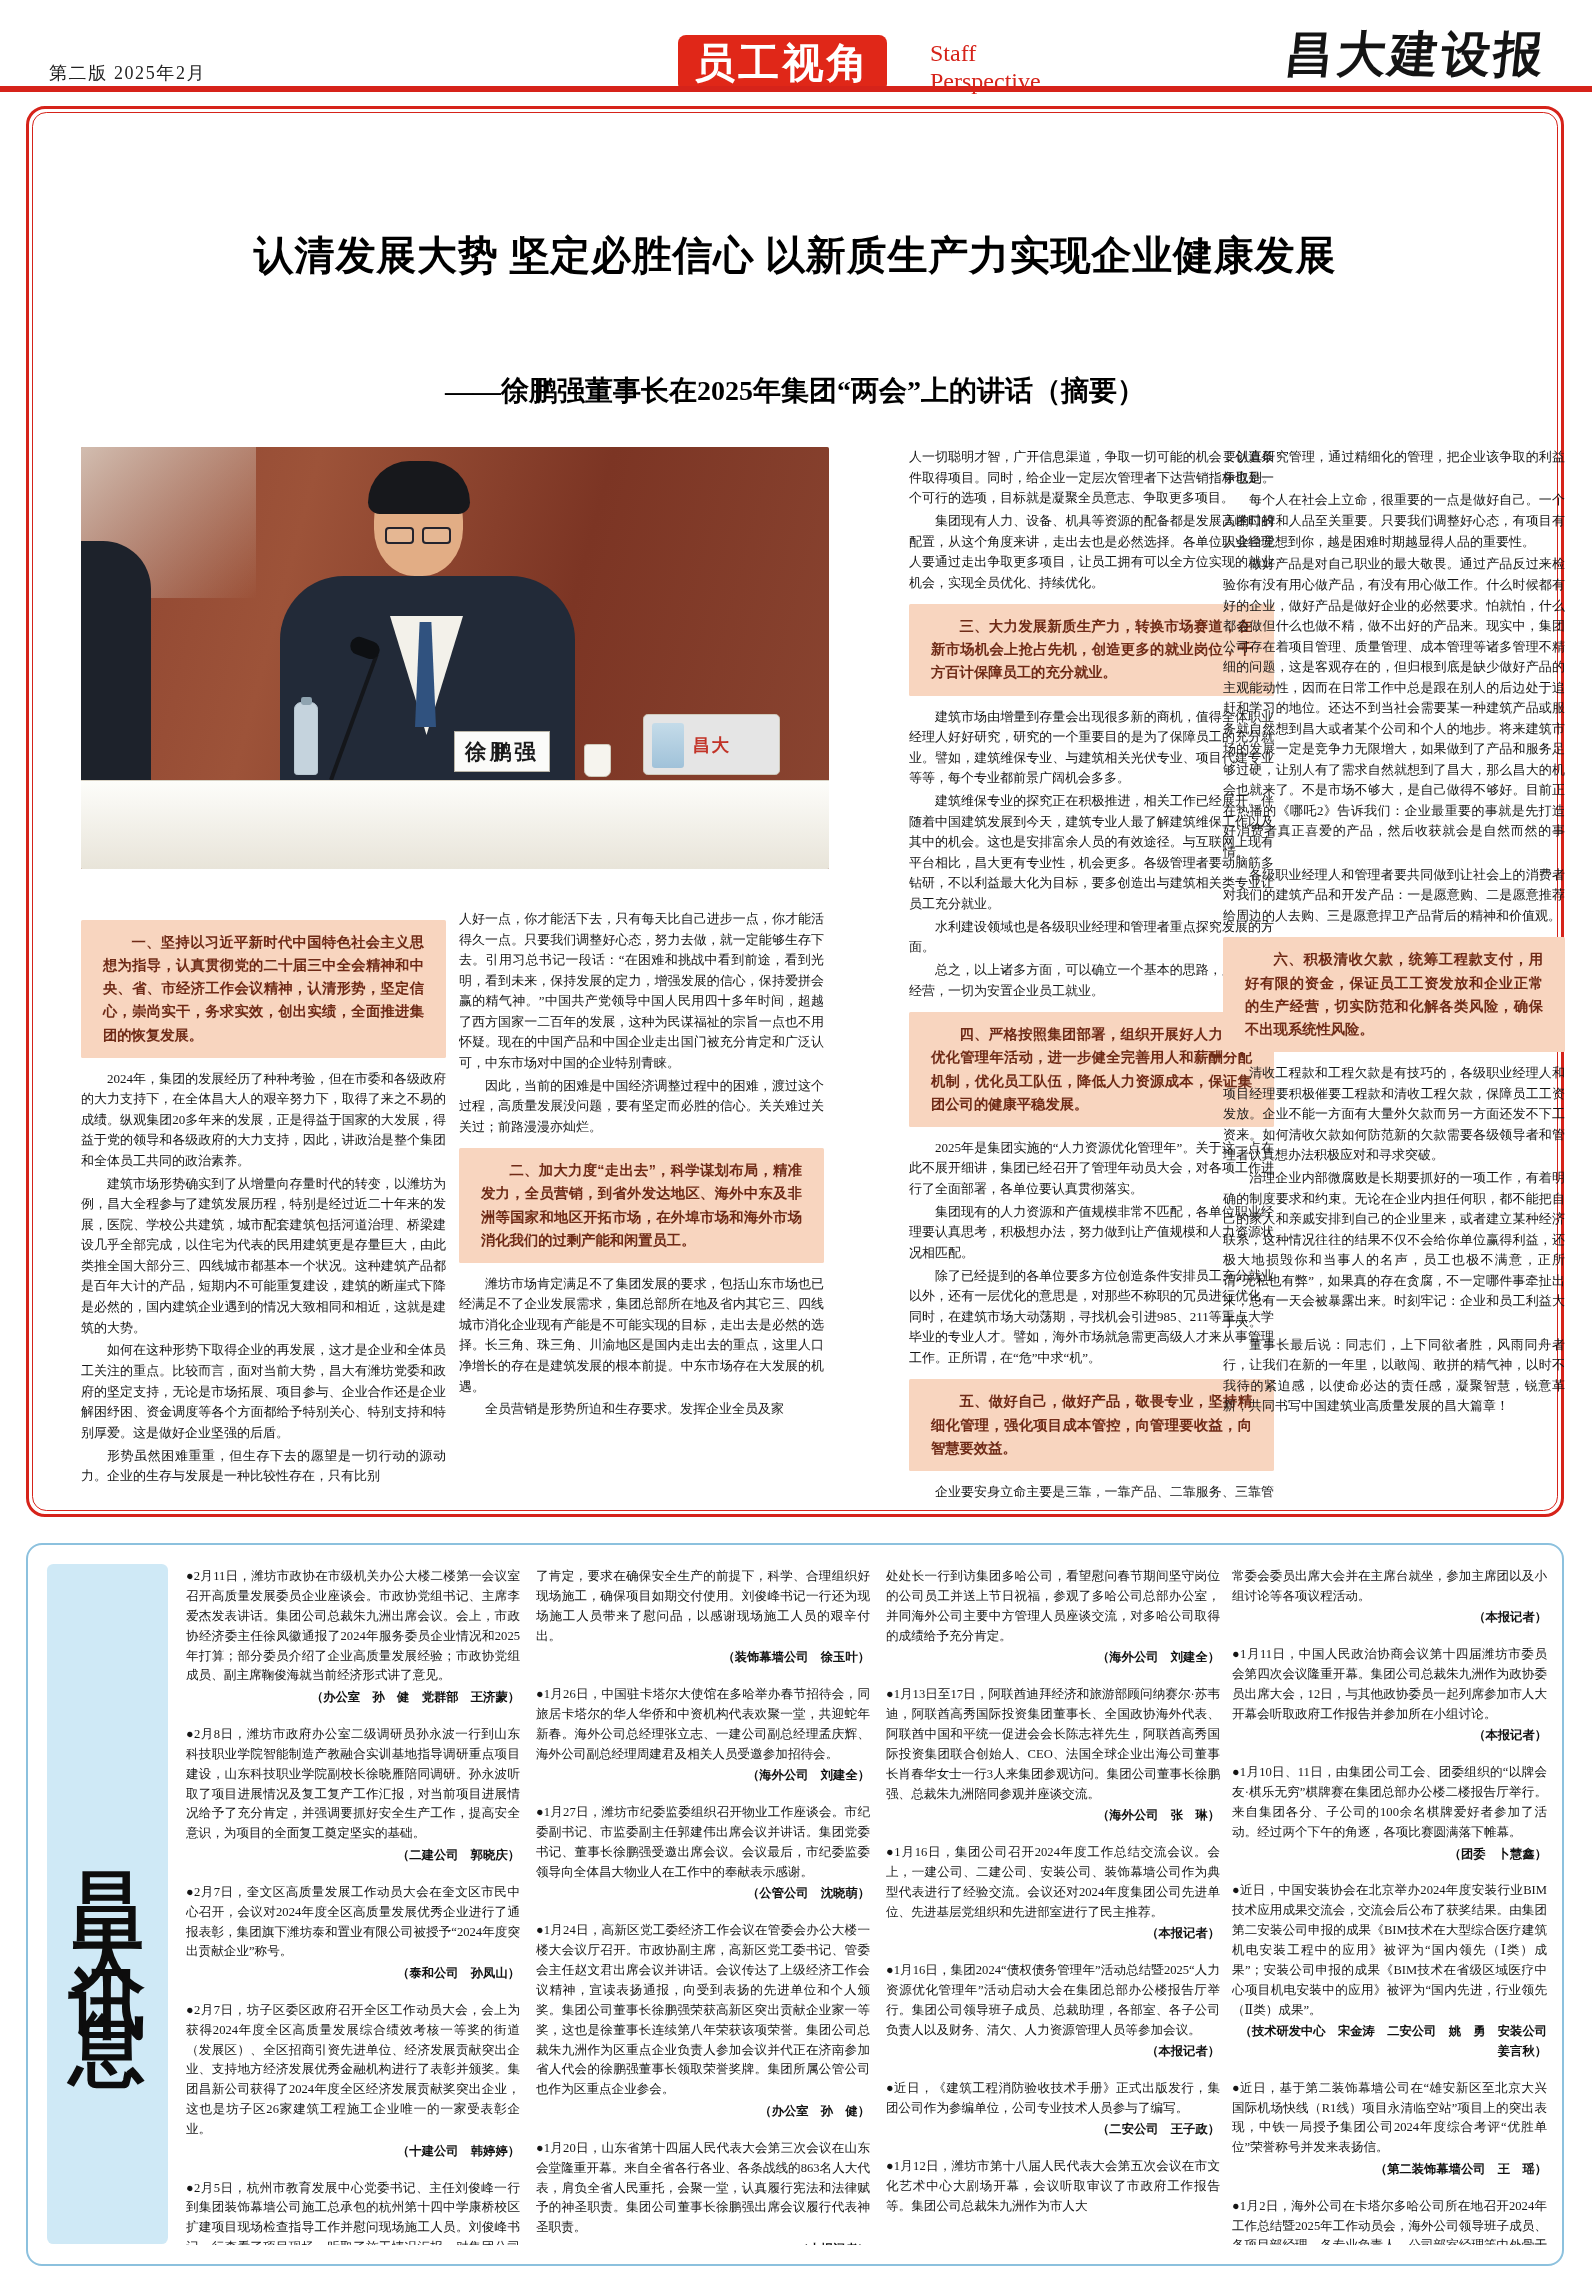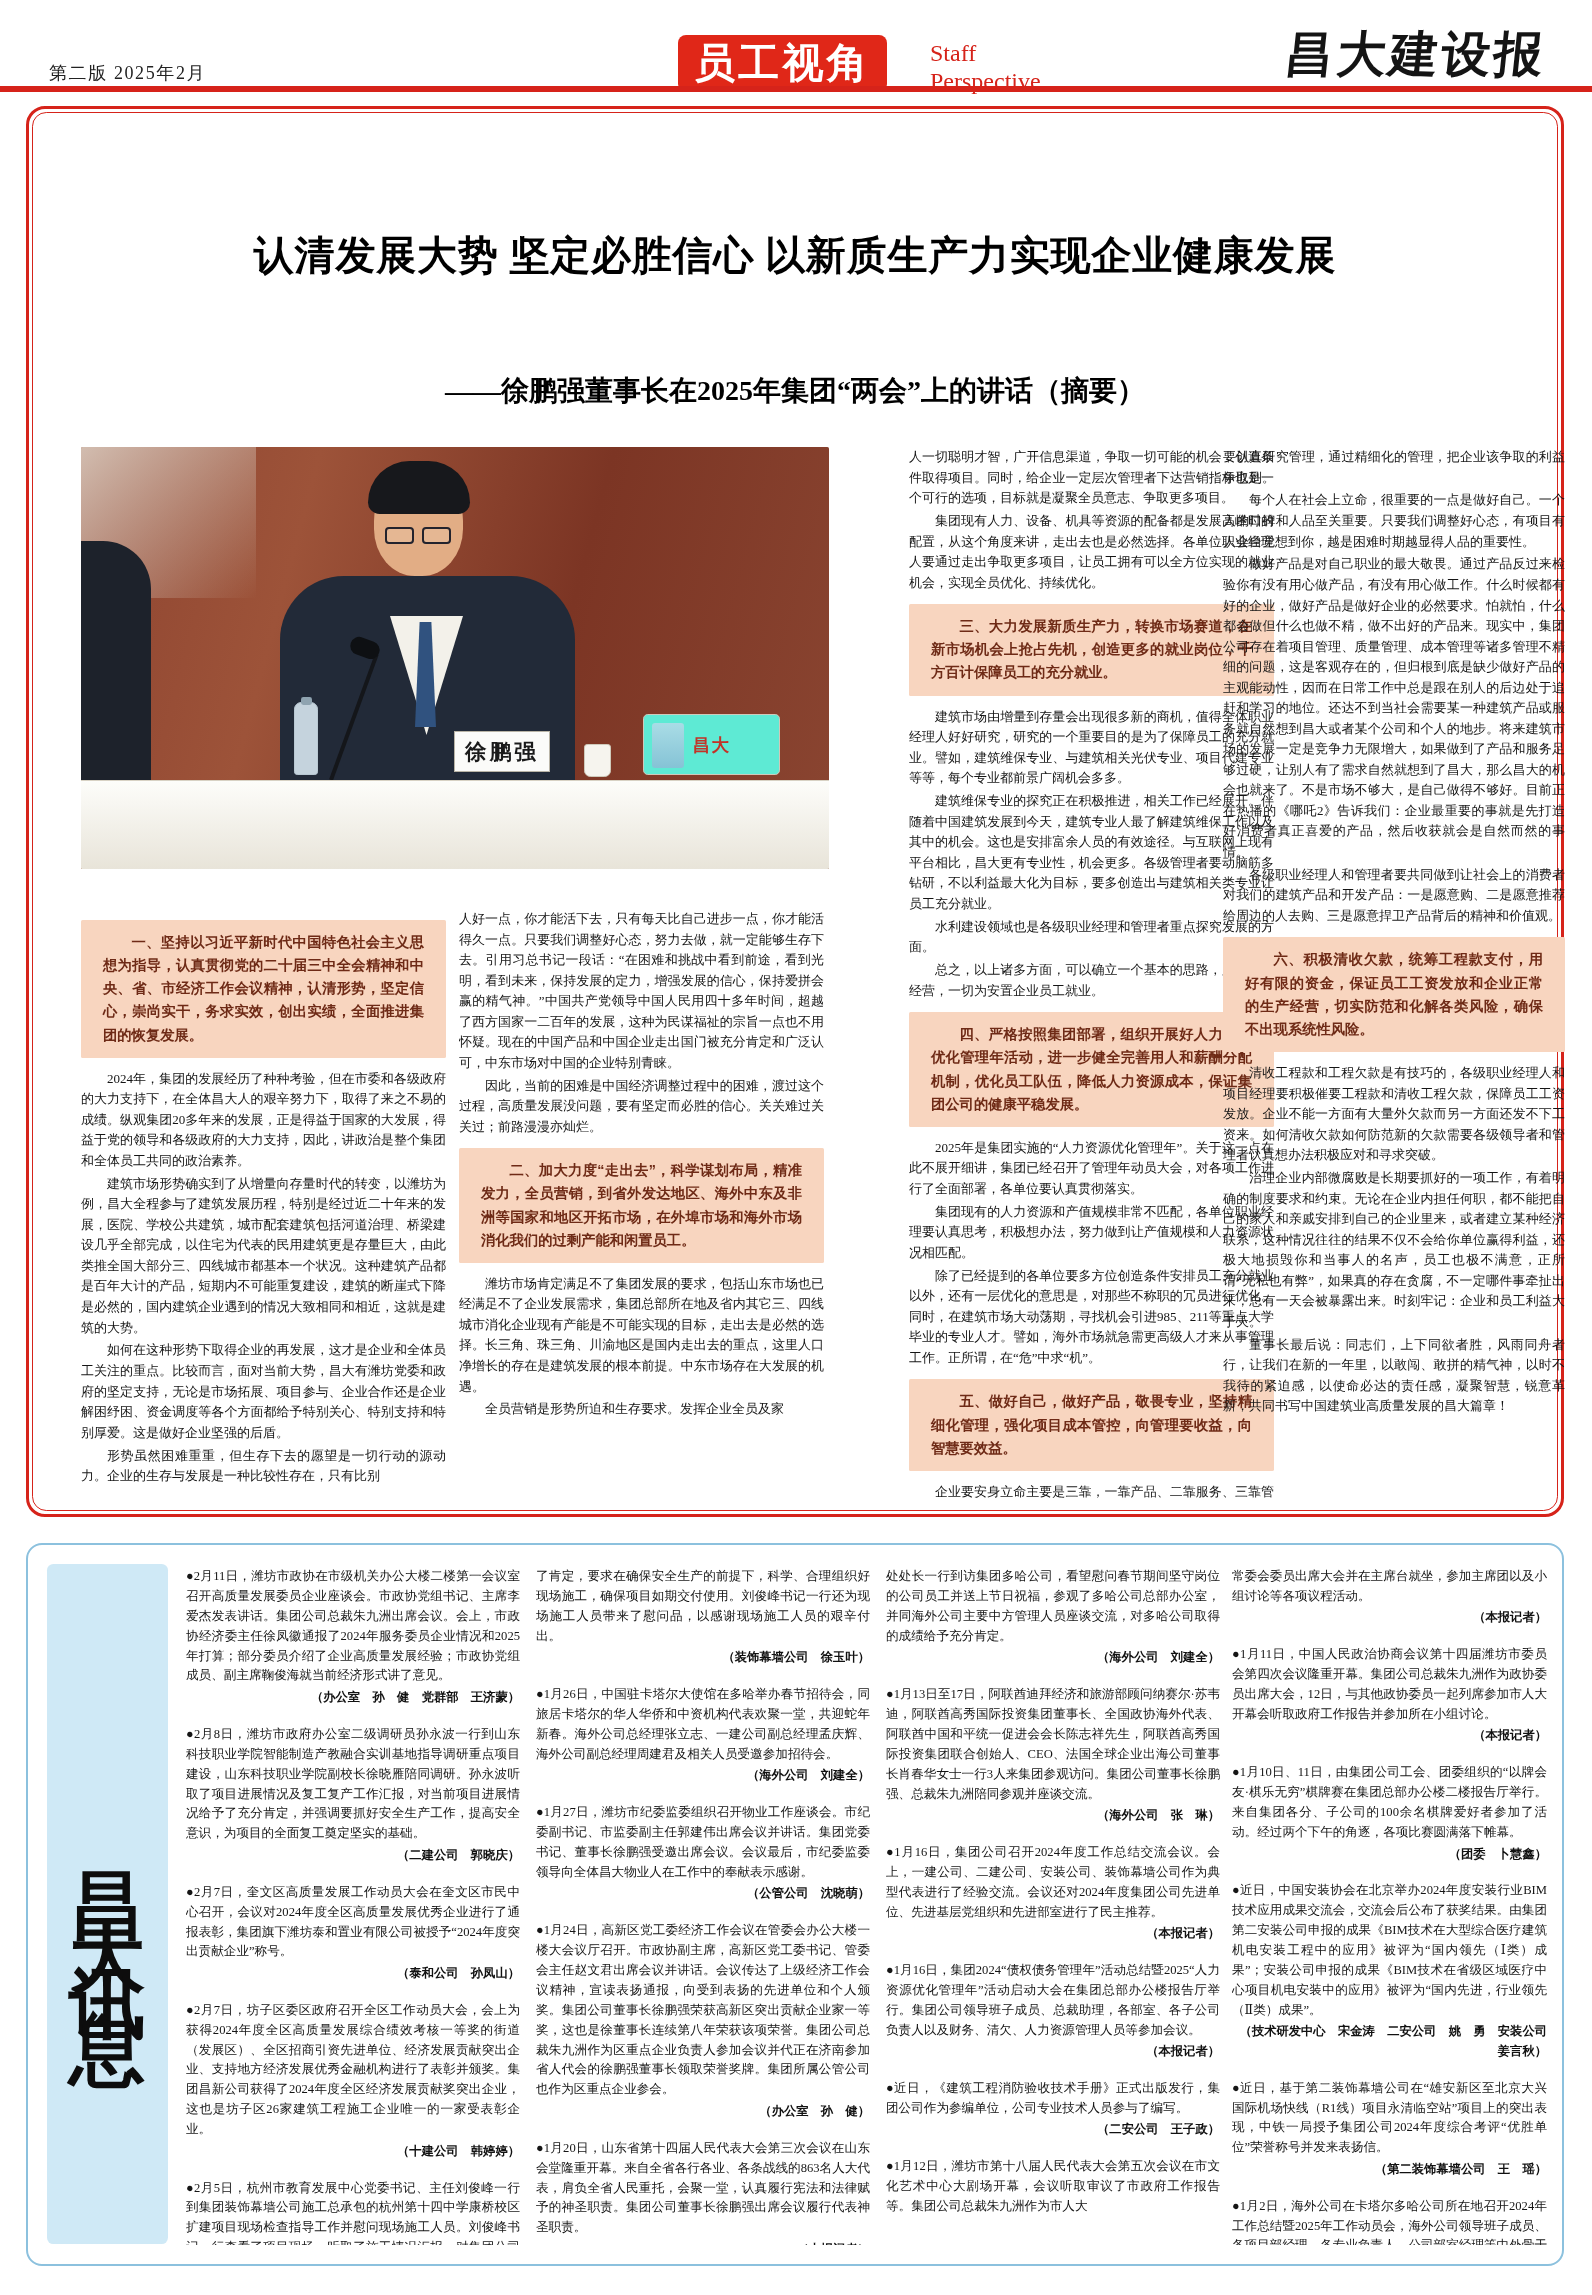--- a/index.html
+++ b/index.html
@@ -56,21 +56,21 @@
   .ph-table { left:0; right:0; bottom:0; height:89px; background:linear-gradient(#fdfdfa,#e8e4d9); border-top:1.6px solid #d8d2c4; }
   .ph-bottle { left:213px; bottom:94px; width:24px; height:73px; background:rgba(212,226,235,.92); border-radius:7.2px 7.2px 3.2px 3.2px; border:0.8px solid #b9c8d2; }
   .ph-bottle-cap { left:220px; bottom:164px; width:11px; height:8px; background:#8fa3b0; border-radius:2.4px; }
   .ph-cup { left:503px; bottom:92px; width:27px; height:33px; background:#f6f4ee; border:0.8px solid #cfcabb; border-radius:3.2px 3.2px 6.4px 6.4px; }
   .ph-plate {
     left:373px; bottom:97px; width:96px; height:41px; background:#fbfbf9;
     border:0.8px solid #b9b4a6; display:flex; align-items:center; justify-content:center;
     font-size:21.5px; font-weight:bold; letter-spacing:3.2px; color:#1a1a1a;
   }
   .ph-tissue {
-    left:562px; bottom:94px; width:137px; height:61px; background:#5eead4;
+    left:562px; bottom:94px; width:137px; height:61px; background:#e5e5e5;
     border:0.8px solid #cfc9ba; border-radius:4.8px; display:flex; align-items:center; justify-content:center;
   }
   .ph-tissue span { color:#c23327; font-size:17.5px; font-weight:bold; letter-spacing:1.6px; }
   .ph-tissue::after { content:""; position:absolute; left:8px; top:8px; width:32px; height:45px; background:linear-gradient(#bcd9ea,#8fb9d6); border-radius:3.2px; opacity:.8; }
   
   .acol { position:absolute; overflow:hidden; }
   .acol1 { left:52px;   top:800px; width:365px;  height:591px; }
   .acol2 { left:430px;  top:800px; width:365px;  height:591px; }
   .acol3 { left:832px; top:338px;  width:365px;  height:1053px;margin-left:48px; }
   .acol4 { left:1194px; top:338px;  width:342px;  height:1053px; }

